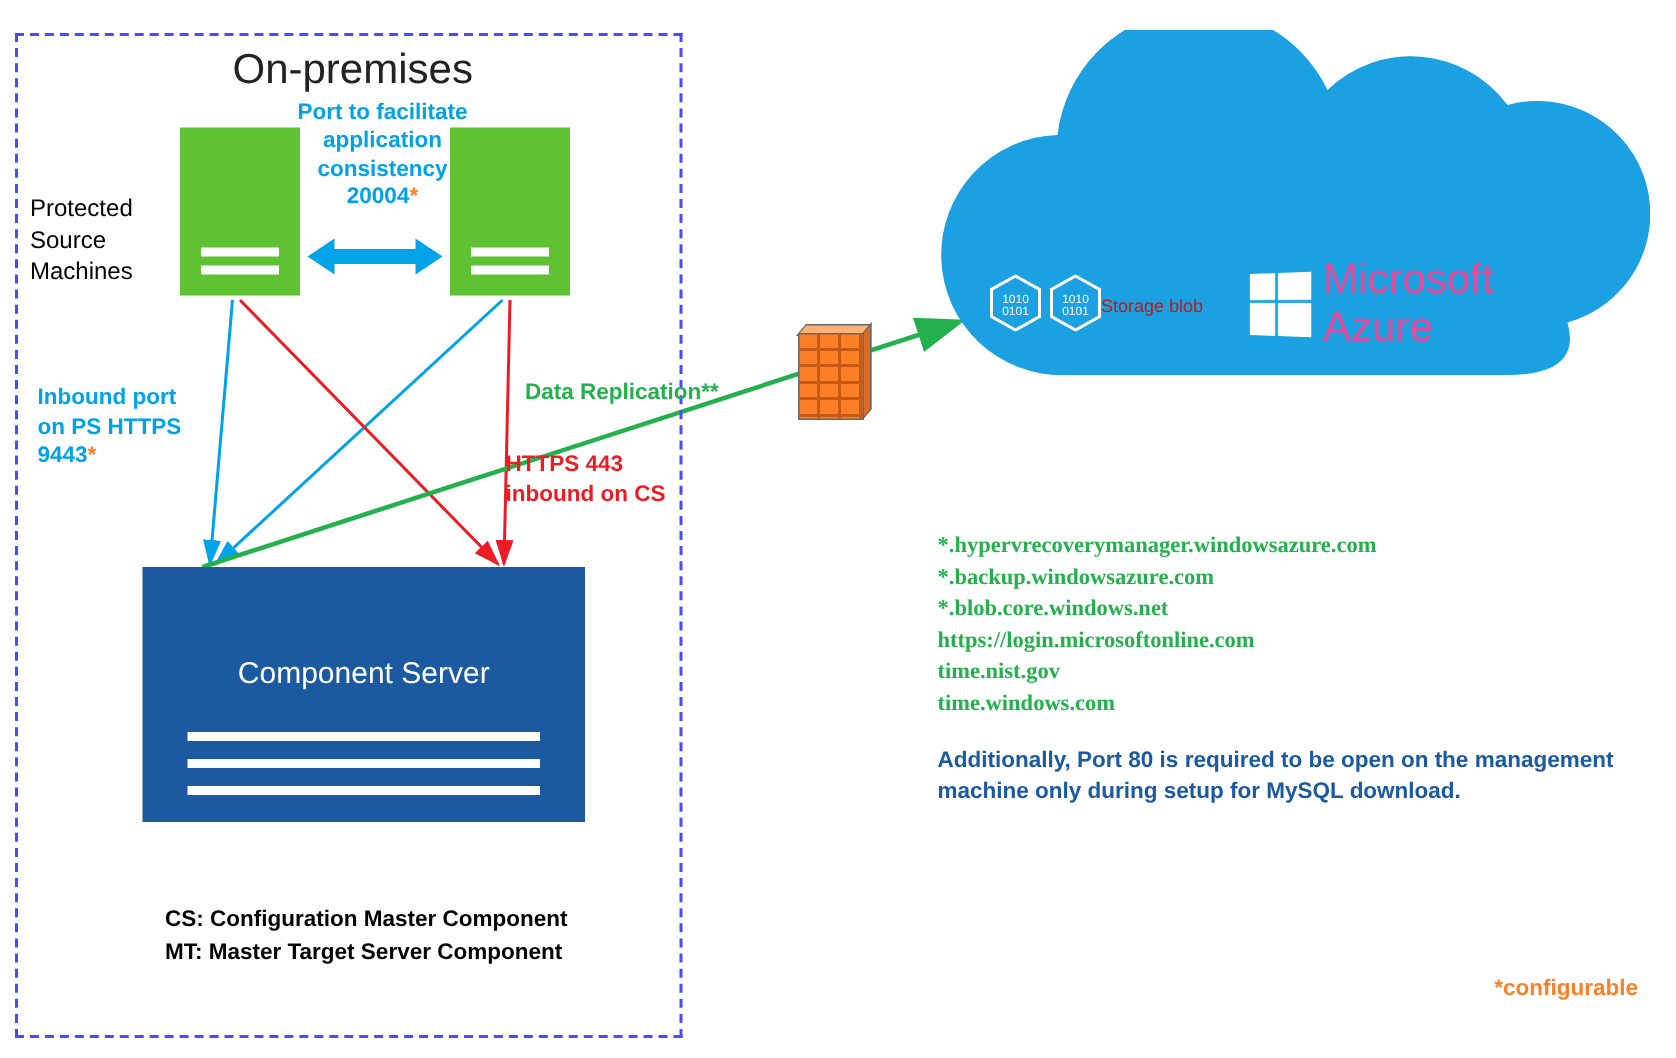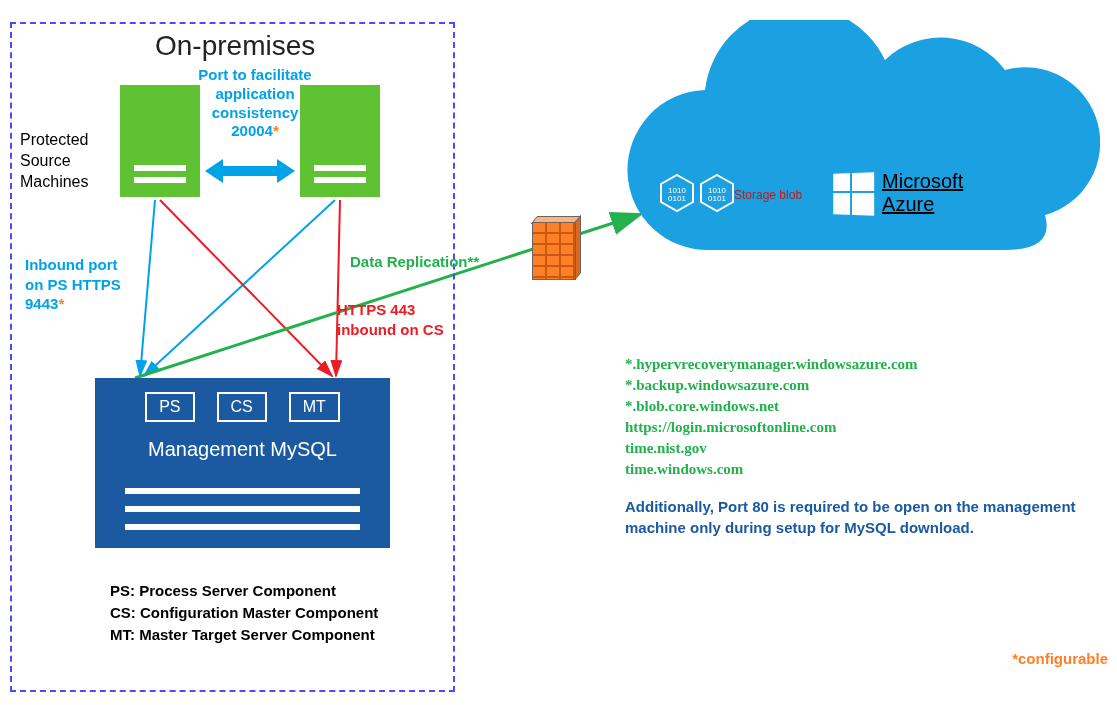--- a/index.html
+++ b/index.html
@@ -154,21 +154,21 @@
     position: absolute;
     left: 110px;
     top: 580px;
     font-size: 15px;
     font-weight: 700;
     color: #000;
     line-height: 1.45;
   }
   .configurable {
     position: absolute;
-    right: 9px;
+    right: 25px;
     top: 650px;
     font-size: 15px;
     font-weight: 700;
     color: #ff7f27;
   }
   
   .svg-layer {
     position: absolute;
     left: 0; top: 0;
     width: 1117px; height: 705px;
@@ -255,24 +255,23 @@
   .win-logo {
     width: 40px; height: 40px;
     display: grid;
     grid-template-columns: 18px 22px;
     grid-template-rows: 18px 22px;
     gap: 2px;
     transform: perspective(140px) rotateY(-14deg);
   }
   .win-logo div { background: #fff; }
   .azure-text {
-    font-size: 20px;
-    color: #000000;
+    font-size: 28px;
+    color: #ec4899;
     font-weight: 300;
-    text-decoration: underline;
   }
   .azure-text b { font-weight: 400; }
 
   .notes {
     position: absolute;
     left: 625px;
     top: 338px;
     width: 460px;
     font-size: 15px;
     font-weight: 700;
@@ -339,35 +338,30 @@
   <span>on PS HTTPS</span><br>
   <span>9443</span><span class="orange-star">*</span>
 </div>
 
 <div class="https443-text">
   <span>HTTPS 443</span><br>
   <span>inbound on CS</span>
 </div>
 
 <div class="mgmt-server">
-  <div class="mgmt-boxrow">
-    <div class="mgmt-box">PS</div>
-    <div class="mgmt-box">CS</div>
-    <div class="mgmt-box">MT</div>
-  </div>
-  <div class="mgmt-label">Management MySQL</div>
+  <div class="mgmt-label">Component Server</div>
   <div class="mgmt-lines">
       <div></div>
       <div></div>
       <div></div>
     </div>
 </div>
 
 <div class="legend">
-  <span>PS: Process Server Component</span><br>
+  <br>
   <span>CS: Configuration Master Component</span><br>
   <span>MT: Master Target Server Component</span>
 </div>
 
 <div class="configurable">*configurable</div>
 
 <div class="data-repl">Data Replication**</div>
 
 <div class="firewall">
   <div class="top"></div>

